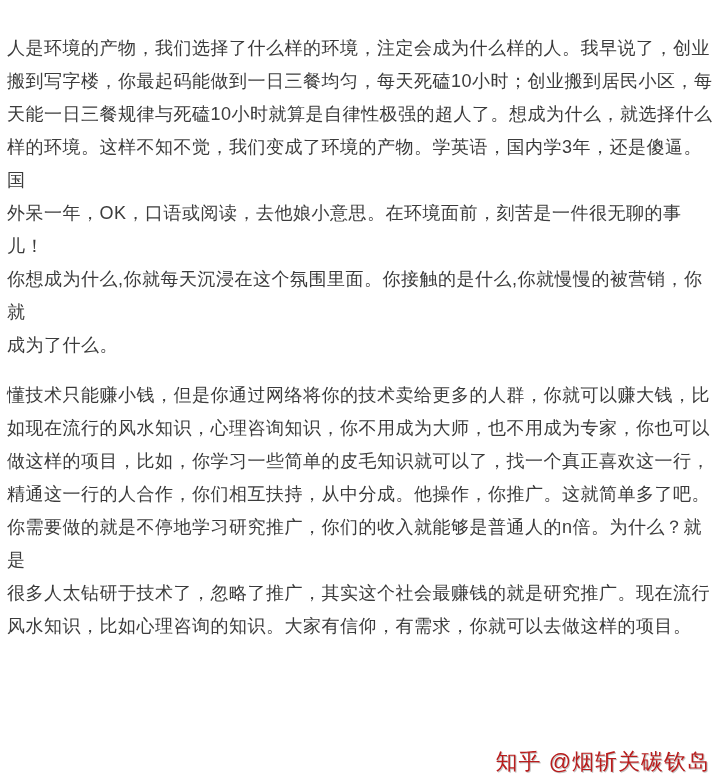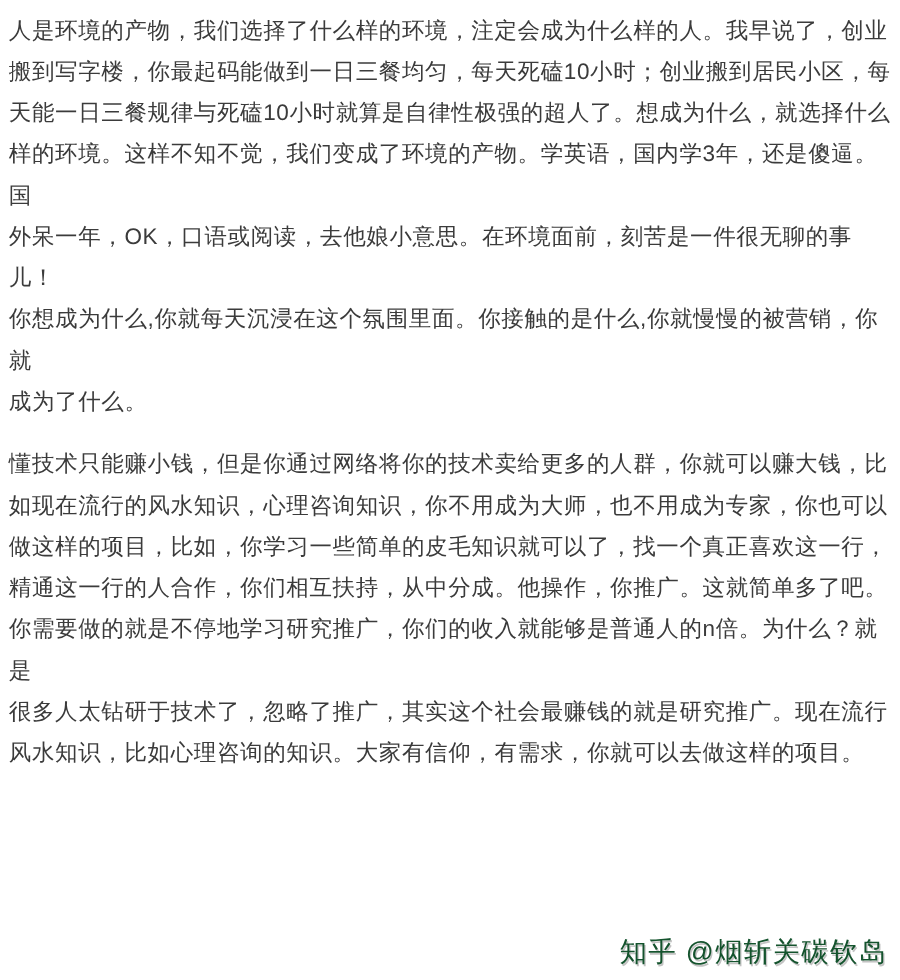--- a/index.html
+++ b/index.html
@@ -5,21 +5,21 @@
   html, body {
     margin: 0;
     padding: 0;
     background: #ffffff;
   }
   .page {
     position: relative;
     width: 720px;
     height: 784px;
     box-sizing: border-box;
-    padding: 8px 7px 0 7px;
+    padding: 32px 7px 0 7px;
     background: #ffffff;
     overflow: hidden;
     font-family: "Liberation Sans", sans-serif;
     color: #3b3b3b;
   }
   .para {
     margin: 0;
     font-size: 18px;
     line-height: 33px;
     letter-spacing: 0.5px;
@@ -27,21 +27,21 @@
     text-align: left;
   }
   .para-2 { margin-top: 46px; }
   .para-3 { margin-top: 17px; }
   .watermark {
     position: absolute;
     right: 10px;
     bottom: 7px;
     font-size: 22px;
     letter-spacing: 1px;
-    color: #14532d;
+    color: #b91c1c;
     text-shadow: 1px 1px 0 #c3c3c3;
     white-space: nowrap;
   }
 </style>
 </head>
 <body>
 
 <div class="page">
   <p class="para para-1">人是环境的产物，我们选择了什么样的环境，注定会成为什么样的人。我早说了，创业
 搬到写字楼，你最起码能做到一日三餐均匀，每天死磕10小时；创业搬到居民小区，每

